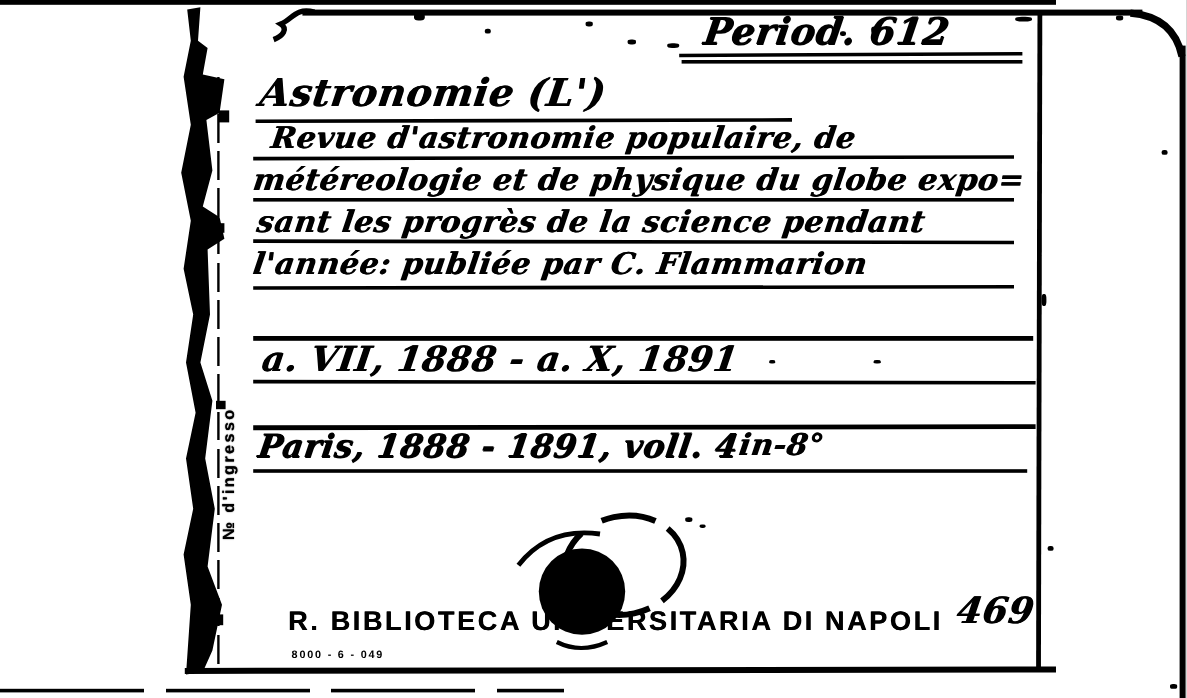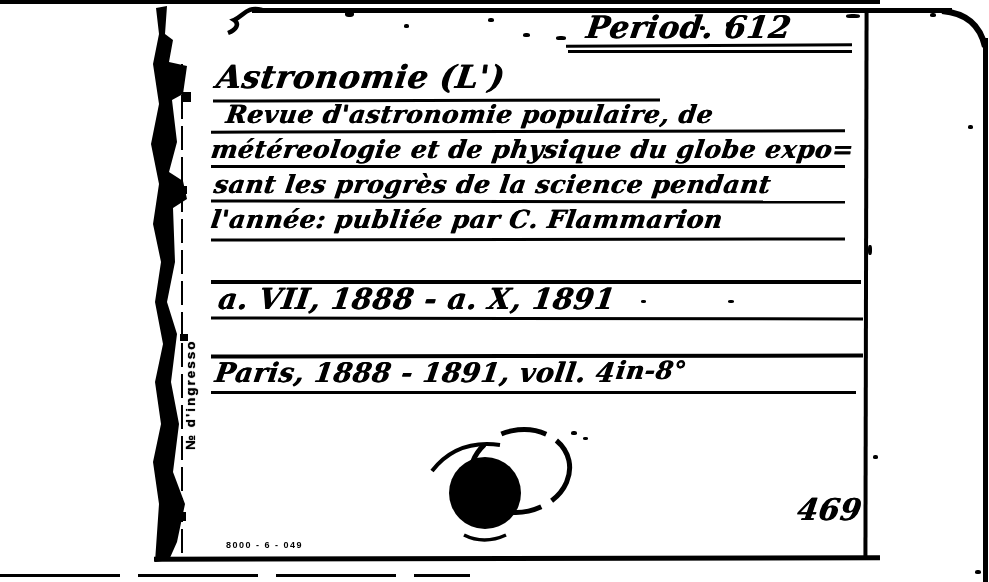--- a/index.html
+++ b/index.html
@@ -106,22 +106,23 @@
 
   <div class="margin-label">№ d'ingresso</div>
 
   <svg class="abs" style="left:412px;top:423px;" width="200" height="135" viewBox="0 0 200 135">
     <ellipse cx="108" cy="48" rx="50" ry="41" fill="none" stroke="#000" stroke-width="5" stroke-dasharray="46 12 70 16 40 20" transform="rotate(-12 108 48)"></ellipse>
     <path d="M20 48 Q45 16 88 22" stroke="#000" stroke-width="4" fill="none"></path>
     <circle cx="73" cy="70" r="36" fill="#000"></circle>
     <path d="M52 112 Q72 122 94 112" stroke="#000" stroke-width="3.5" fill="none"></path>
   </svg>
 
+  <div class="stamp-print" style="left:240px;top:505px;">R. BIBLIOTECA UNIVERSITARIA DI NAPOLI</div>
   <div class="hand" style="left:795px;top:492px;font-size:30px;">469</div>
-  <div class="tiny-print" style="left:190px;top:540px;padding-left:36px;">8000 - 6 - 049</div>
+  <div class="tiny-print" style="left:207px;top:540px;padding-left:36px;">8000 - 6 - 049</div>
 
   <div class="speck" style="left:345px;top:11px;width:9px;height:6px;"></div>
   <div class="speck" style="left:404px;top:24px;width:5px;height:4px;"></div>
   <div class="speck" style="left:488px;top:18px;width:6px;height:4px;"></div>
   <div class="speck" style="left:523px;top:33px;width:7px;height:4px;"></div>
   <div class="speck" style="left:556px;top:36px;width:10px;height:4px;"></div>
   <div class="speck" style="left:612px;top:28px;width:6px;height:5px;"></div>
   <div class="speck" style="left:700px;top:26px;width:5px;height:4px;"></div>
   <div class="speck" style="left:726px;top:22px;width:6px;height:6px;"></div>
   <div class="speck" style="left:846px;top:14px;width:14px;height:4px;"></div>

